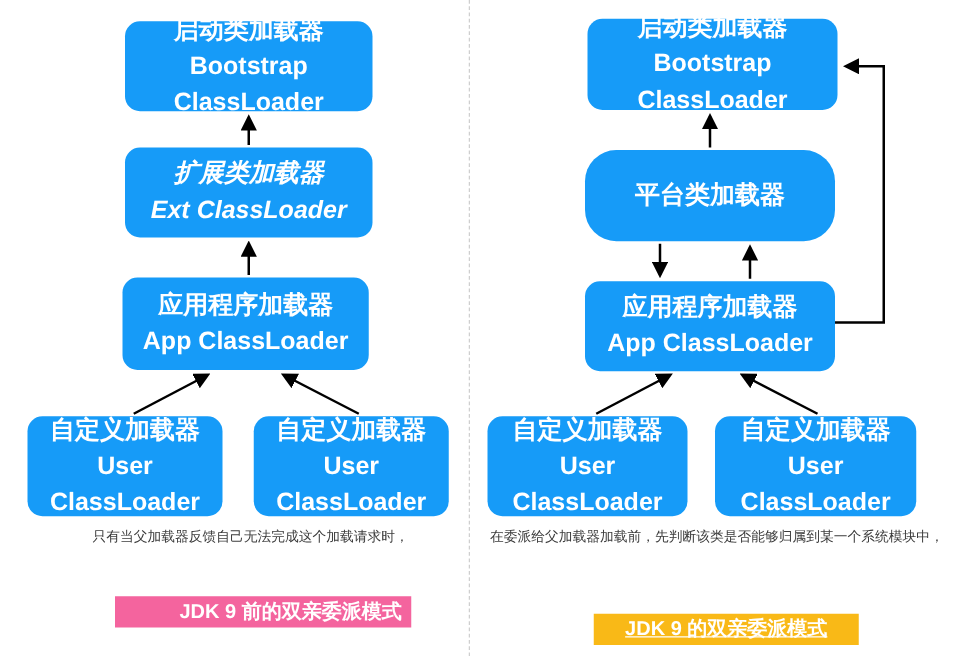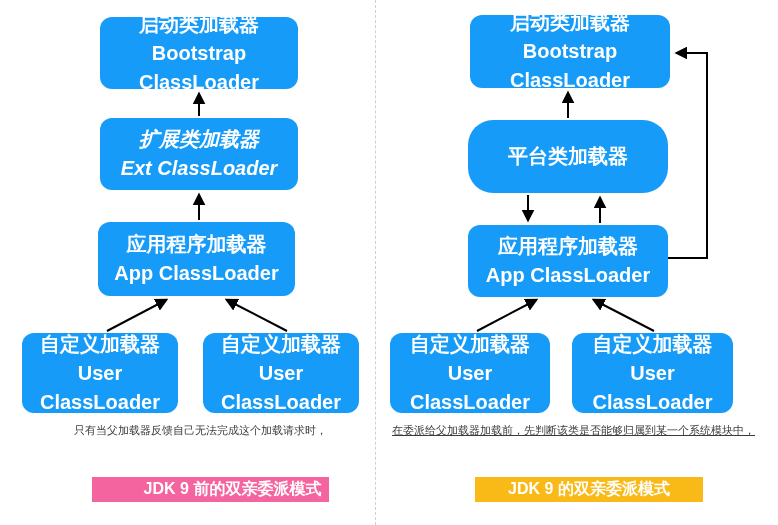--- a/index.html
+++ b/index.html
@@ -48,23 +48,23 @@
   .l-user1{left:22px;top:333px;width:156px;height:80px;}
   .l-user2{left:203px;top:333px;width:156px;height:80px;}
   
   .r-bootstrap{left:470px;top:15px;width:200px;height:73px;}
   .r-platform{left:468px;top:120px;width:200px;height:73px;border-radius:25px;}
   .r-app{left:468px;top:225px;width:200px;height:72px;}
   .r-user1{left:390px;top:333px;width:160px;height:80px;}
   .r-user2{left:572px;top:333px;width:161px;height:80px;}
 
   .l-caption{left:44px;top:421px;margin-left:30px;}
-  .r-caption{left:392px;top:421px;text-decoration:underline;}
+  .r-caption{left:392px;top:421px;}
   .l-tag{left:92px;top:477px;width:193px;height:25px;padding-left:44px;}
-  .r-tag{left:475px;top:477px;width:228px;height:25px;}
+  .r-tag{left:475px;top:491px;width:212px;height:25px;text-decoration:underline;}
 </style>
 </head>
 <body>
 
 <div class="stage">
 
   <div class="divider"></div>
 
   <svg class="arrows" viewBox="0 0 778 525" xmlns="http://www.w3.org/2000/svg">
     <defs>

